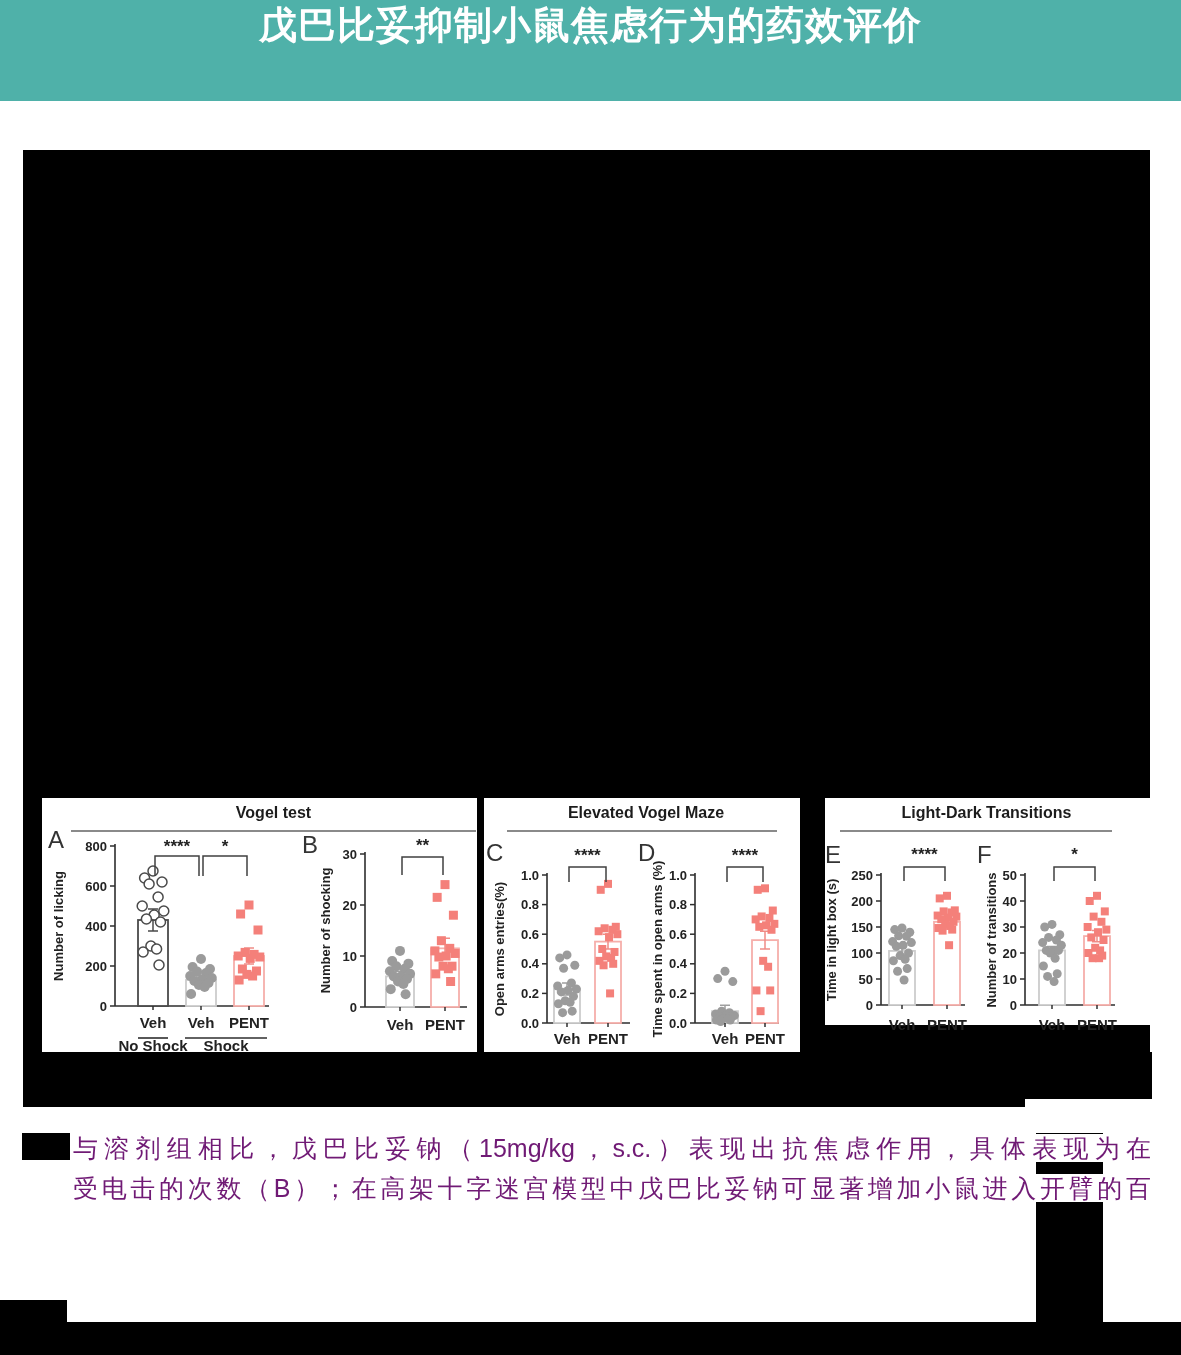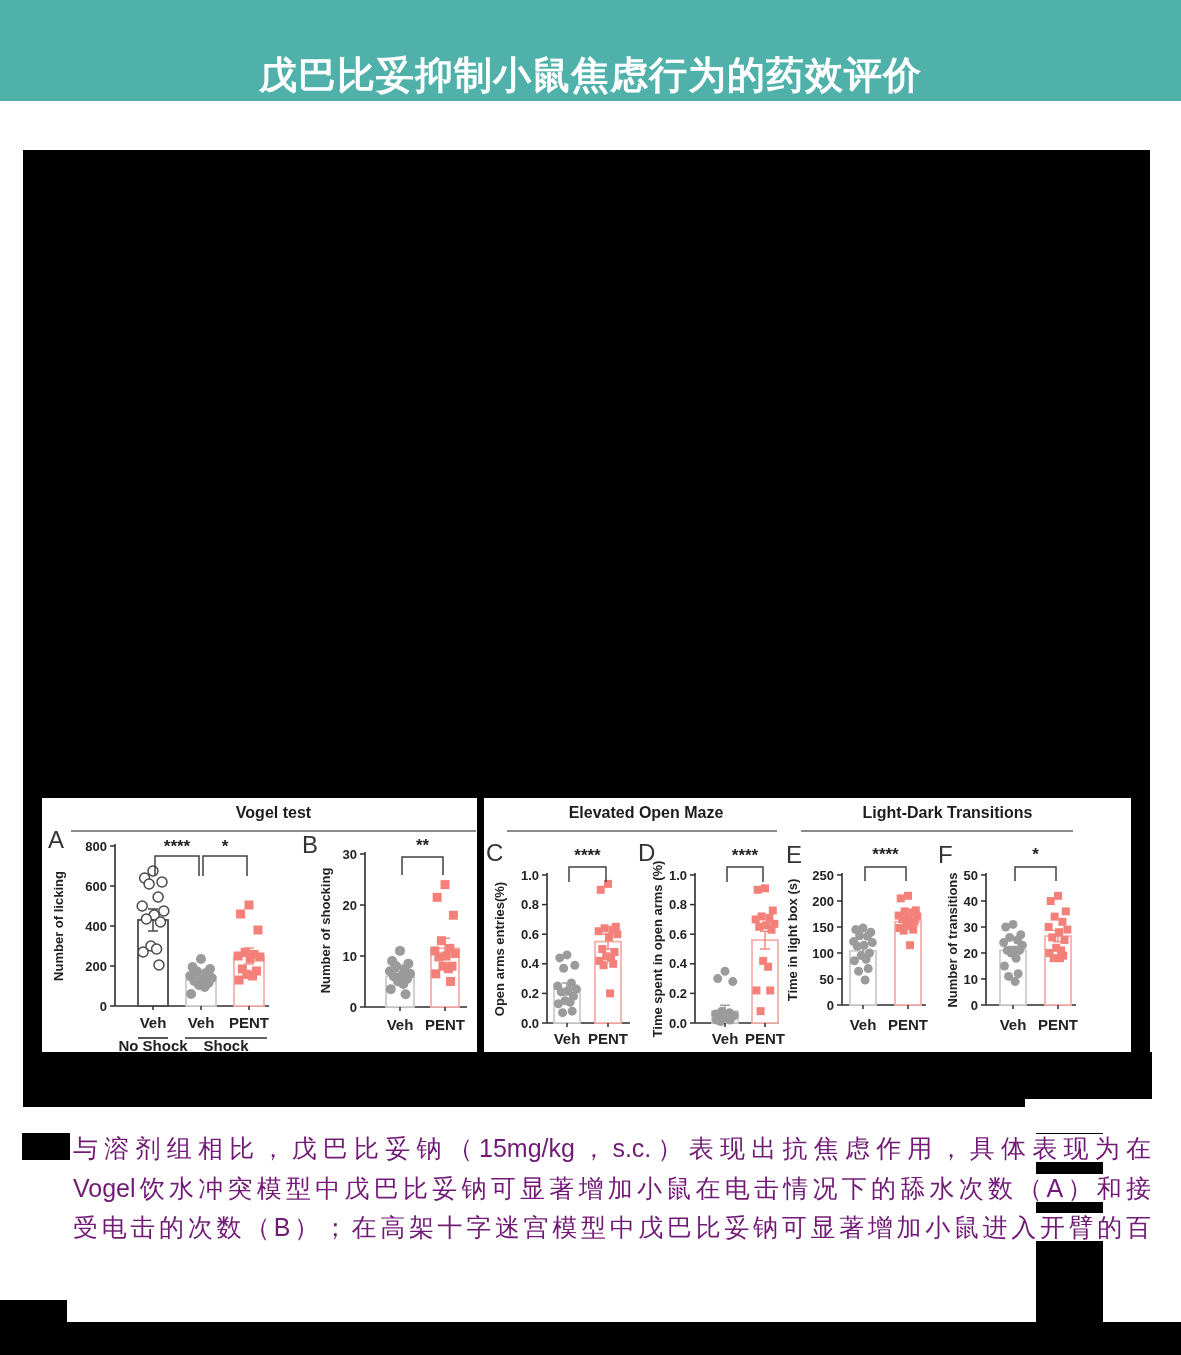--- a/index.html
+++ b/index.html
@@ -2,21 +2,21 @@
 <html><head>
 <meta charset="utf-8">
 <style>
   html,body{margin:0;padding:0}
   body{
     width:1181px;height:1355px;position:relative;overflow:hidden;
     background:#ffffff;font-family:"Liberation Sans",sans-serif;
   }
   .banner{
     position:absolute;left:0;top:0;width:1181px;height:101px;
-    background:#4fb1a9;display:flex;align-items:flex-end;justify-content:center;z-index:4;
+    background:#4fb1a9;display:flex;align-items:flex-start;justify-content:center;z-index:4;
   }
   .banner-title{
     margin:0;font-size:38px;font-weight:bold;color:#ffffff;letter-spacing:1px;
     font-family:"Liberation Sans",sans-serif;
   }
   .redaction{position:absolute;background:#000;z-index:1}
   .fig{position:absolute;background:#fff;z-index:2}
   .fig-title{
     position:absolute;top:6px;left:0;right:0;text-align:center;
     font-weight:bold;font-size:16px;color:#1c1c1c;
@@ -183,21 +183,21 @@
           <line x1="403" y1="209" x2="403" y2="213" stroke="#2e2e2e" stroke-width="1.5"></line>
           <text x="403" y="232" fill="#222" font-size="15" font-weight="bold" text-anchor="middle" font-family="&quot;Liberation Sans&quot;, sans-serif">PENT</text>
         </g>
         <path d="M360 77L360 59L401 59L401 77" stroke="#404040" stroke-width="1.5" fill="none"></path>
         <text x="380.5" y="53" fill="#222" font-size="17" font-weight="bold" text-anchor="middle" font-family="&quot;Liberation Sans&quot;, sans-serif">**</text>
       </g>
     </svg>
 </div>
 
 <div class="fig" style="left:484px;top:798px;width:316px;height:254px">
-  <div class="fig-title" style="transform:translateX(4px)">Elevated Open Maze</div>
+  <div class="fig-title" style="transform:translateX(4px)">Elevated Vogel Maze</div>
   <div class="fig-underline" style="left:23px;width:270px"></div>
   <svg id="fig-svg-1" width="316" height="254">
       <g>
         <text x="2" y="63" fill="#333" font-size="24" font-weight="400" text-anchor="start" font-family="&quot;Liberation Sans&quot;, sans-serif">C</text>
         <text x="20" y="151" fill="#222" font-size="13" font-weight="bold" text-anchor="middle" font-family="&quot;Liberation Sans&quot;, sans-serif" transform="rotate(-90 20 151)">Open  arms  entries(%)</text>
         <path d="M63 75V225M63 225H146" stroke="#2e2e2e" stroke-width="1.6" fill="none"></path>
         <line x1="58" y1="225" x2="63" y2="225" stroke="#2e2e2e" stroke-width="1.5"></line>
         <text x="55" y="229.5" fill="#222" font-size="13" font-weight="bold" text-anchor="end" font-family="&quot;Liberation Sans&quot;, sans-serif">0.0</text>
         <line x1="58" y1="195.4" x2="63" y2="195.4" stroke="#2e2e2e" stroke-width="1.5"></line>
         <text x="55" y="199.9" fill="#222" font-size="13" font-weight="bold" text-anchor="end" font-family="&quot;Liberation Sans&quot;, sans-serif">0.2</text>
@@ -312,21 +312,21 @@
           <rect x="272.58" y="209.16" width="8" height="8" fill="#f4807a"></rect>
           <line x1="281" y1="225" x2="281" y2="229" stroke="#2e2e2e" stroke-width="1.5"></line>
           <text x="281" y="246" fill="#222" font-size="15" font-weight="bold" text-anchor="middle" font-family="&quot;Liberation Sans&quot;, sans-serif">PENT</text>
         </g>
         <path d="M243 84L243 69L279 69L279 84" stroke="#404040" stroke-width="1.5" fill="none"></path>
         <text x="261" y="63" fill="#222" font-size="17" font-weight="bold" text-anchor="middle" font-family="&quot;Liberation Sans&quot;, sans-serif">****</text>
       </g>
     </svg>
 </div>
 
-<div class="fig" style="left:786px;top:798px;width:345px;height:254px">
+<div class="fig" style="left:825px;top:798px;width:345px;height:227px">
   <div class="fig-title" style="transform:translateX(-11px)">Light-Dark Transitions</div>
   <div class="fig-underline" style="left:15px;width:272px"></div>
   <svg id="fig-svg-2" width="345" height="254">
       <g>
         <text x="0" y="65" fill="#333" font-size="24" font-weight="400" text-anchor="start" font-family="&quot;Liberation Sans&quot;, sans-serif">E</text>
         <text x="11" y="142" fill="#222" font-size="13" font-weight="bold" text-anchor="middle" font-family="&quot;Liberation Sans&quot;, sans-serif" transform="rotate(-90 11 142)">Time  in  light  box  (s)</text>
         <path d="M56 75V207M56 207H140" stroke="#2e2e2e" stroke-width="1.6" fill="none"></path>
         <line x1="51" y1="207" x2="56" y2="207" stroke="#2e2e2e" stroke-width="1.5"></line>
         <text x="48" y="211.5" fill="#222" font-size="13" font-weight="bold" text-anchor="end" font-family="&quot;Liberation Sans&quot;, sans-serif">0</text>
         <line x1="51" y1="181" x2="56" y2="181" stroke="#2e2e2e" stroke-width="1.5"></line>
@@ -447,15 +447,14 @@
           <text x="272" y="232" fill="#222" font-size="15" font-weight="bold" text-anchor="middle" font-family="&quot;Liberation Sans&quot;, sans-serif">PENT</text>
         </g>
         <path d="M229 83L229 69L270 69L270 83" stroke="#404040" stroke-width="1.5" fill="none"></path>
         <text x="249.5" y="62" fill="#222" font-size="17" font-weight="bold" text-anchor="middle" font-family="&quot;Liberation Sans&quot;, sans-serif">*</text>
       </g>
     </svg>
 </div>
 
 <div class="caption">
   <div class="cap-line j"><span class="cap-text">与溶剂组相比，戊巴比妥钠（15mg/kg，s.c.）表现出抗焦虑作用，具体表现为在</span></div>
-  <div class="cap-line j"><span class="cap-text">Vogel饮水冲突模型中戊巴比妥钠可显著增加小鼠在电击情况下的舔水次数（A）和接</span></div>
   <div class="cap-line j"><span class="cap-text">受电击的次数（B）；在高架十字迷宫模型中戊巴比妥钠可显著增加小鼠进入开臂的百</span></div>
 </div>
 
 </body></html>

